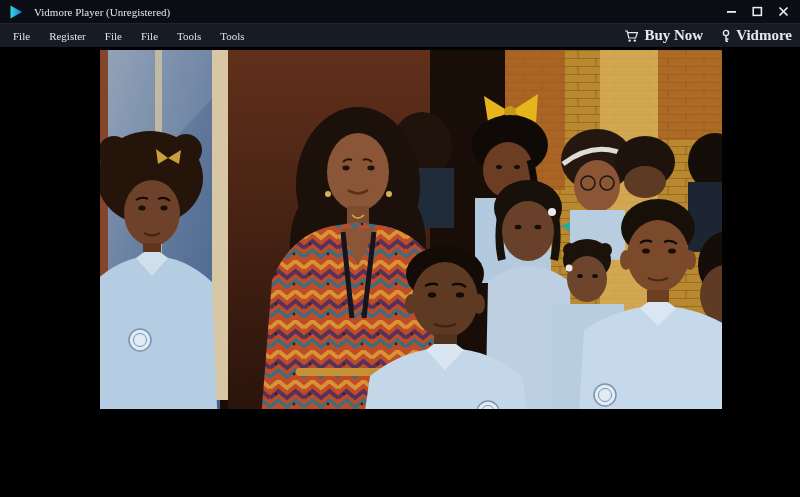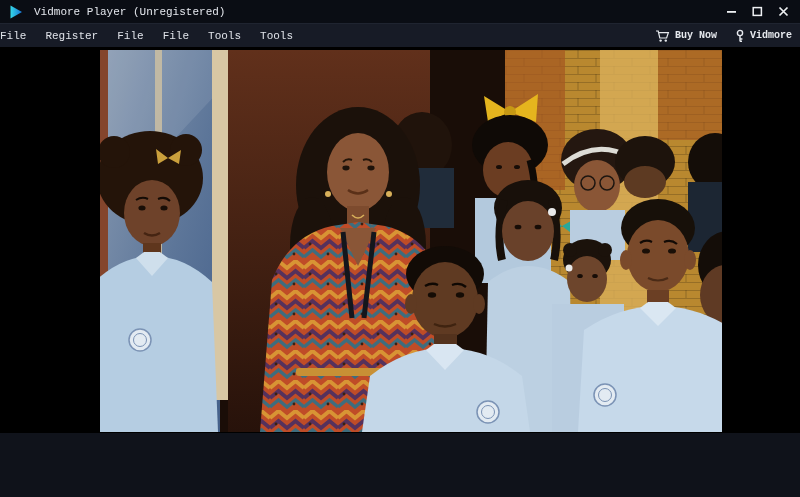--- a/index.html
+++ b/index.html
@@ -1,40 +1,40 @@
 <!DOCTYPE html>
 <html><head>
 <meta charset="utf-8">
 <style>
   * { margin:0; padding:0; box-sizing:border-box; }
   html,body { background:#000; }
   .window {
-    position:relative; width:800px; height:497px; overflow:hidden;
-    font-family:Liberation Mono, monospace; background:#3b82f6;
+    position:relative; width:800px; height:409px; overflow:hidden;
+    font-family:Liberation Serif, serif; background:#3b82f6;
     -webkit-font-smoothing:antialiased;
   }
   
   .titlebar {
     position:absolute; left:0; top:0; width:800px; height:23px;
     background:#0a0d14; display:flex; align-items:center;
   }
   .titlebar .logo { margin-left:8px; display:flex; }
   .titlebar .title { margin-left:10px; font-size:11px; color:#e3e6ec; }
   .win-controls { margin-left:auto; margin-right:10px; display:flex; gap:13px; align-items:center; }
   .win-btn { width:13px; height:13px; display:flex; align-items:center; justify-content:center; cursor:default; }
   
   .menubar {
     position:absolute; left:0; top:23px; width:800px; height:24px;
     background:#171b26; display:flex; align-items:center;
     border-top:1px solid #1f2430;
   }
-  .menu-items { display:flex; gap:19px; }
+  .menu-items { display:flex; gap:19px; padding-left:13px; }
   .menu-item { font-size:11px; color:#dfe2e8; cursor:default; }
   .menu-right { margin-left:auto; display:flex; gap:18px; align-items:center; padding-right:8px; }
-  .menu-action { display:flex; align-items:center; gap:5px; font-size:10px; font-weight:bold; color:#e6e9ee; }
+  .menu-action { display:flex; align-items:center; gap:5px; font-size:15px; font-weight:bold; color:#e6e9ee; }
   
   .video-area { position:absolute; left:0; top:47px; width:800px; height:386px; background:#000; }
   .video-frame { position:absolute; left:100px; top:3px; width:622px; height:382px; display:block; }
   
   .seek-row { position:absolute; left:0; top:433px; width:800px; height:17px; background:#10131b; }
   
   .controlbar { position:absolute; left:0; top:450px; width:800px; height:47px; background:#0f121a; }
 </style>
 </head>
 <body>

